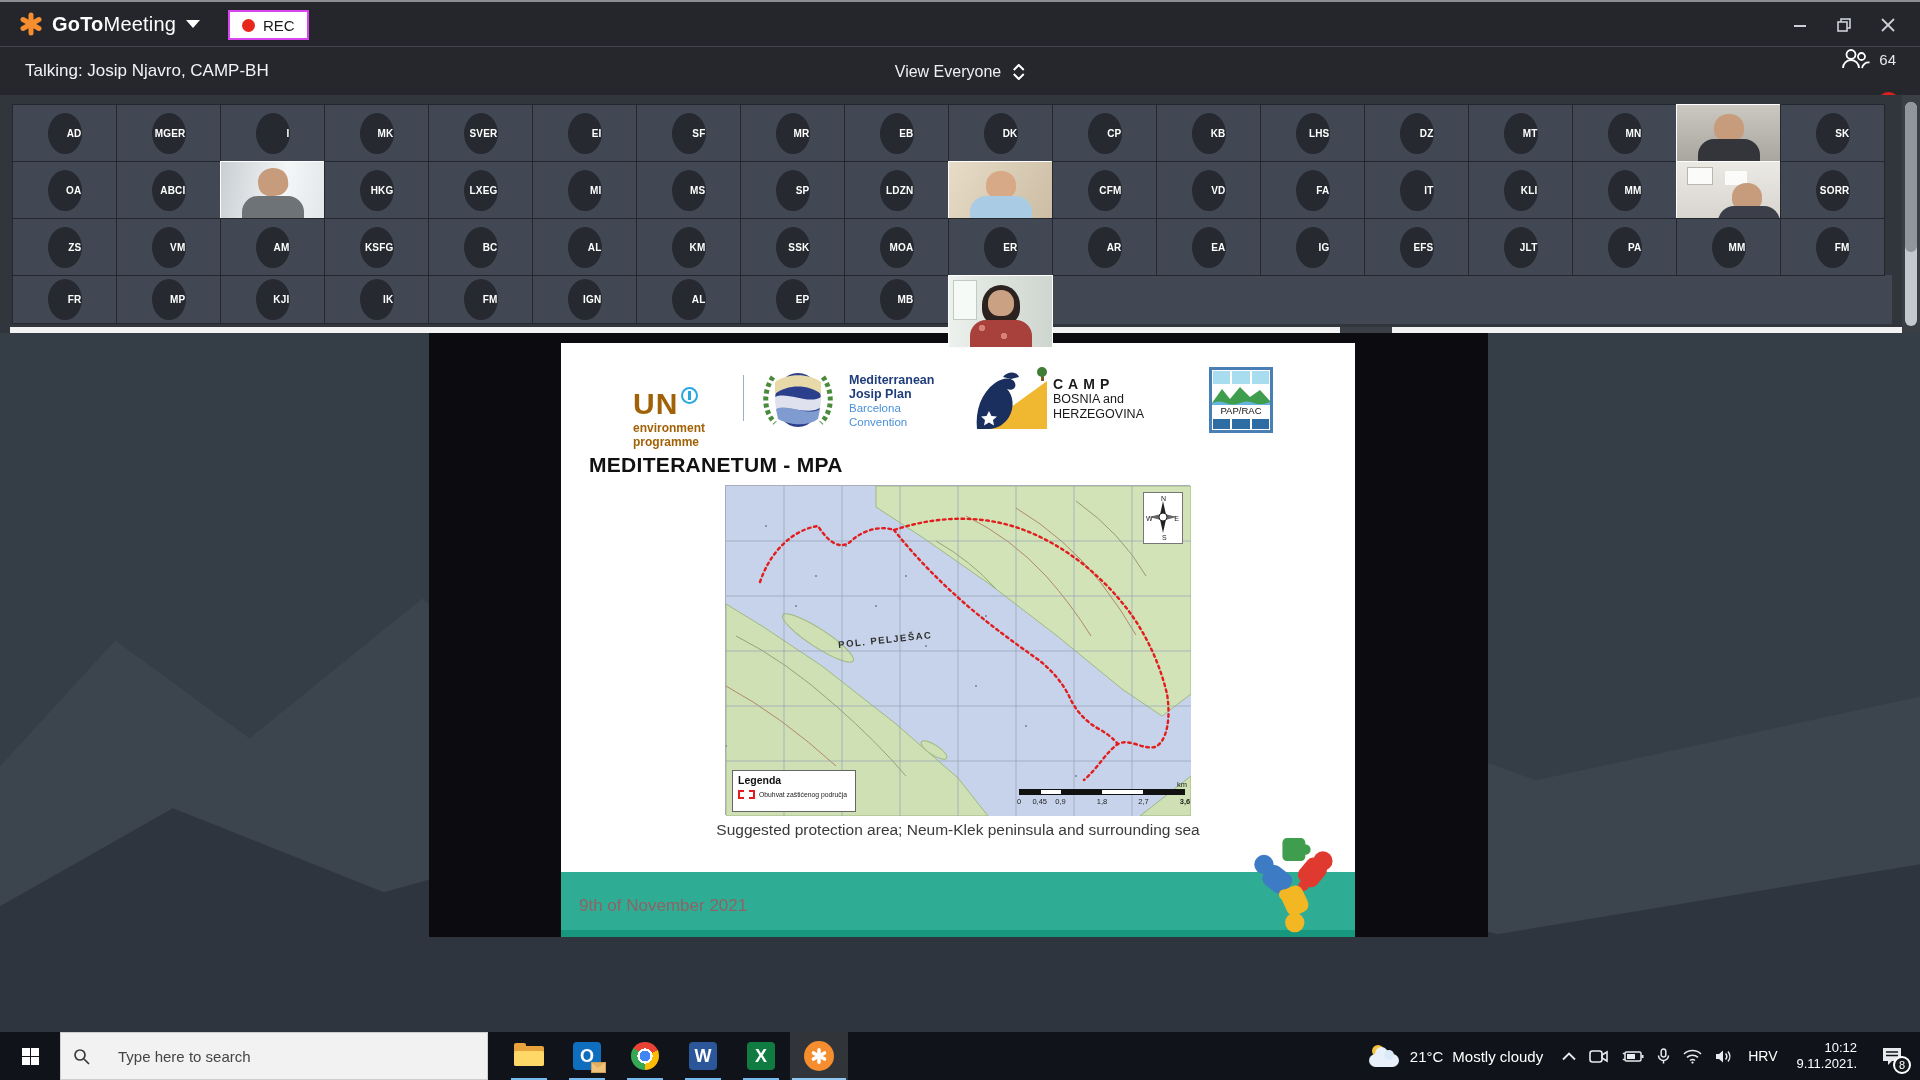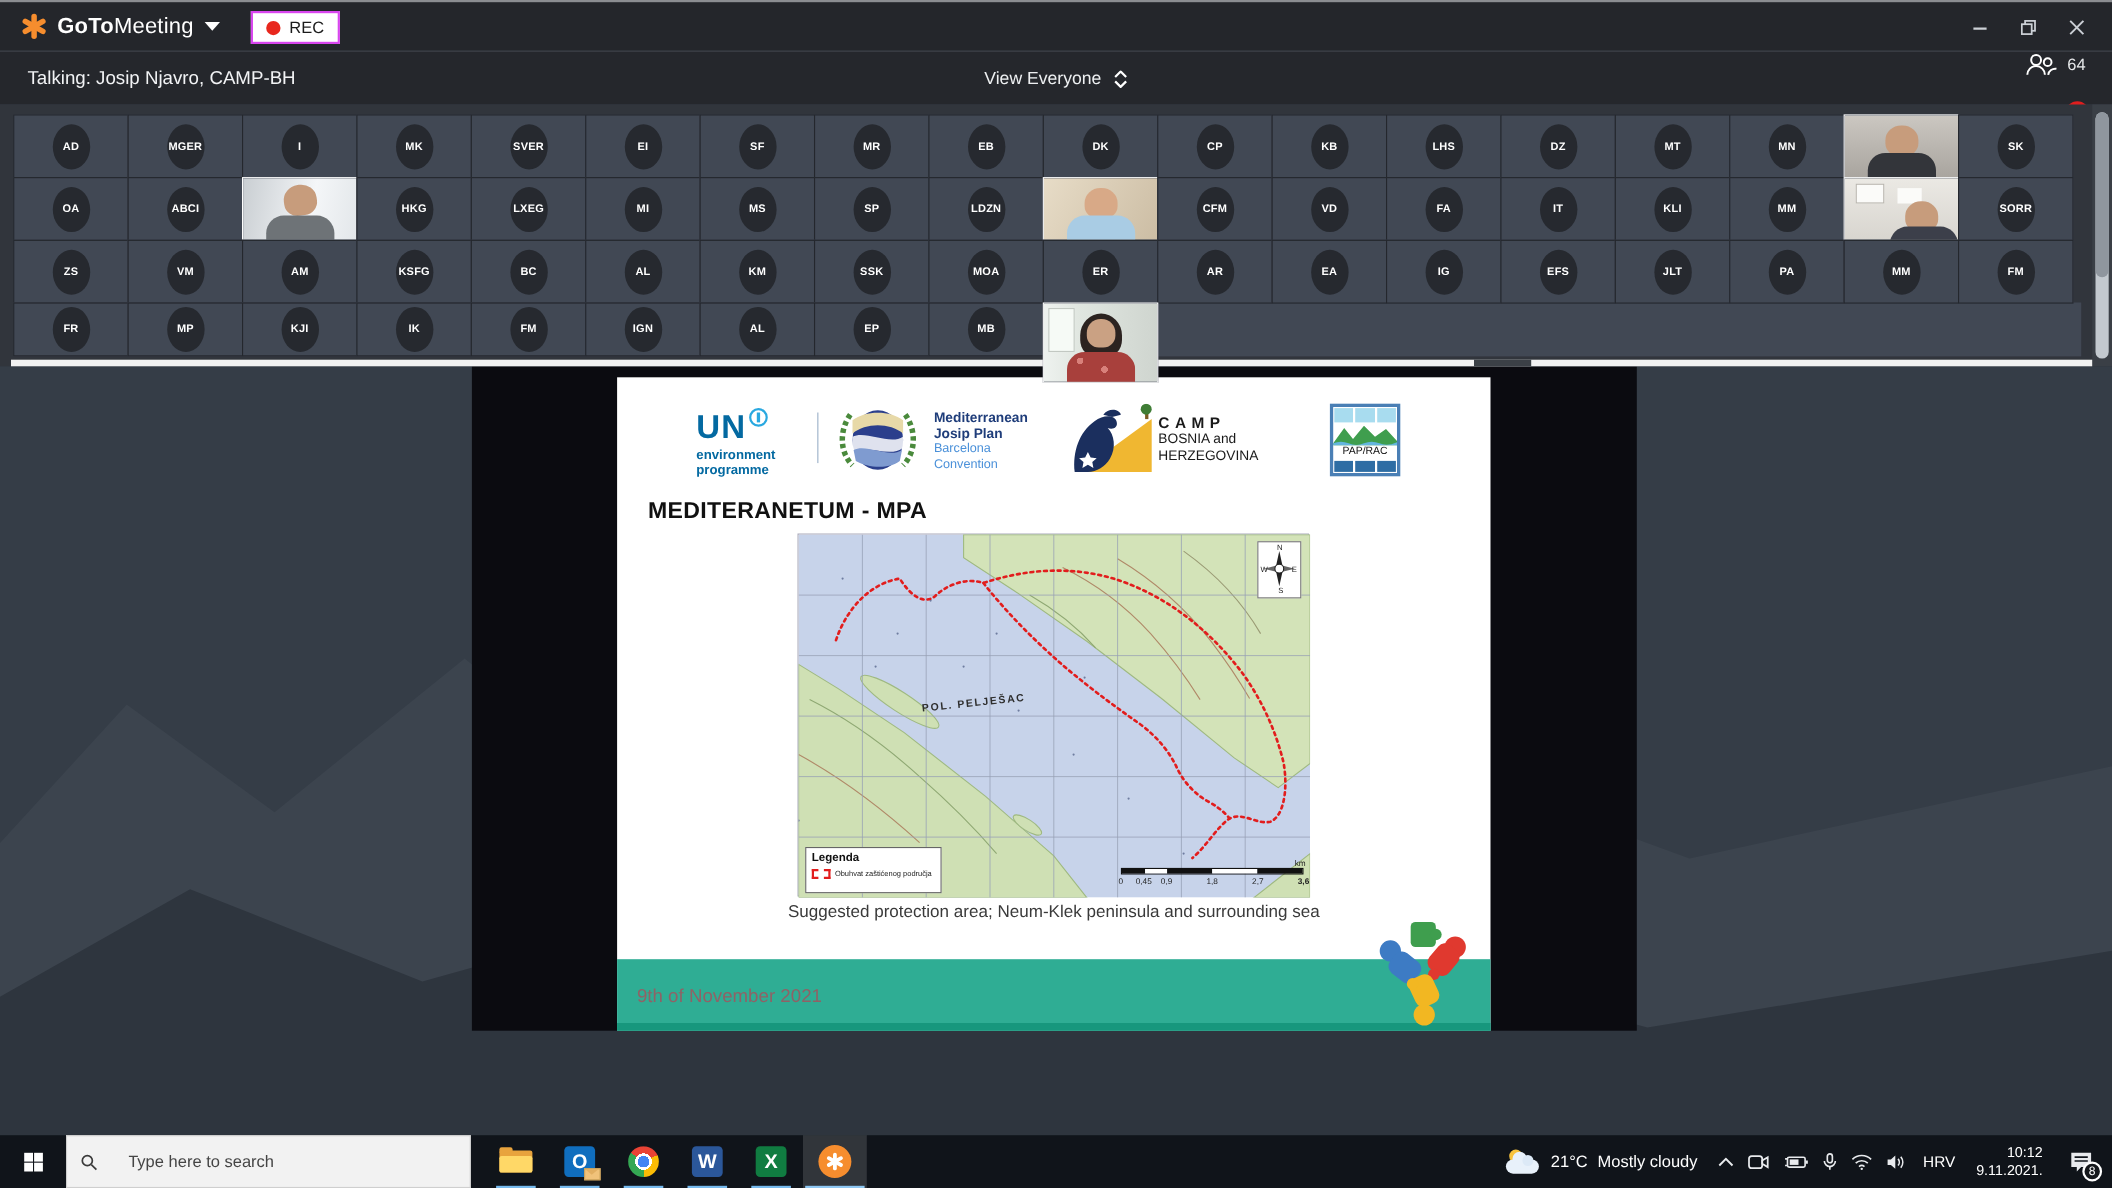--- a/index.html
+++ b/index.html
@@ -47,21 +47,21 @@
               background:#31353c; z-index:3; }
   #participant-grid { position:absolute; left:12px; top:9px; }
   .p-row { display:flex; }
   .p-row + .p-row { margin-top:-1px; }
   .tile { width:105px; height:58px; background:#414854; border:1px solid #24272d;
           margin-left:-1px; position:relative; display:flex; align-items:center;
           justify-content:center; flex:0 0 auto; }
   .p-row .tile:first-child { margin-left:0; }
   .p-row.last .tile { height:49px; }
   .avatar { width:34px; height:41px; border-radius:50%; background:#26292f;
-            display:flex; align-items:center; justify-content:center; }
+            display:flex; align-items:center; justify-content:flex-end; }
   .initials { color:#fff; font-size:10px; font-weight:bold; letter-spacing:.2px; }
   .row-filler { width:840px; height:49px; background:#414854; margin-left:-1px; }
   .tile.video { border:1px solid #fdfdfd; overflow:hidden; }
   .tile.video.tall { height:73px; z-index:6; }
   .scene { position:absolute; inset:0; }
   .head,.torso,.hair,.vwin { position:absolute; }
   .head { left:50%; top:16%; width:30px; height:28px; margin-left:-15px;
           border-radius:48% 48% 42% 42%; background:#c79c7c; }
   .torso { left:50%; top:60%; width:62px; height:34px; margin-left:-31px;
            border-radius:16px 16px 0 0; background:#33353a; }
@@ -101,21 +101,21 @@
   .mt1 { position:absolute; inset:0; background:#3c444e;
          clip-path:polygon(0% 62%,6% 44%,13% 58%,22% 38%,30% 56%,40% 44%,52% 60%,66% 50%,80% 64%,100% 52%,100% 100%,0% 100%); }
   .mt2 { position:absolute; inset:0; background:#2e353e;
          clip-path:polygon(0% 82%,9% 68%,20% 80%,33% 70%,47% 84%,62% 74%,78% 86%,100% 76%,100% 100%,0% 100%); }
   #stage { position:absolute; left:429px; top:333px; width:1059px; height:604px;
            background:#0b0b10; z-index:2; }
   #slide { position:absolute; left:132px; top:10px; width:794px; height:594px; background:#fff; }
 
   
   #logo-row { position:absolute; left:0; top:24px; width:794px; height:66px; }
-  .un-block { position:absolute; left:72px; top:4px; color:#0369a1; }
+  .un-block { position:absolute; left:72px; top:20px; color:#a16207; }
   .un-top { font-size:30px; font-weight:bold; letter-spacing:1px; display:inline-block; }
   .un-emblem { display:inline-block; width:17px; height:17px; border:2px solid #29a8e0;
                border-radius:50%; vertical-align:10px; margin-left:3px; position:relative; }
   .un-emblem::after { content:""; position:absolute; left:5px; top:2px; width:3px; height:9px; background:#29a8e0; }
   .un-small { font-size:12px; font-weight:bold; line-height:14px; }
   .logo-sep { position:absolute; left:182px; top:8px; width:1px; height:46px; background:#9ab0c8; }
   .laurel { position:absolute; left:194px; top:0px; }
   .map-text { position:absolute; left:288px; top:6px; line-height:14px; }
   .map-b { color:#1f3d7a; font-weight:bold; font-size:12.5px; }
   .map-l { color:#4a90d9; font-size:11.5px; }
@@ -166,21 +166,21 @@
   #footer-date { position:absolute; left:18px; top:24px; font-size:17px; color:#8f6266; }
   #puzzle-logo { position:absolute; right:18px; top:488px; }
 
   
   #taskbar { position:absolute; left:0; top:1032px; width:1920px; height:48px;
              background:#10141a; z-index:10; display:flex; align-items:stretch; }
   #start-btn { width:60px; background:none; border:none; display:flex; align-items:center;
                justify-content:center; }
   .win-glyph { display:grid; grid-template-columns:8px 8px; grid-template-rows:8px 8px; gap:1px; }
   .win-glyph i { background:#fff; }
-  #search-box { width:368px; background:#f2f2f2; display:flex; align-items:center; gap:28px;
+  #search-box { width:428px; background:#f2f2f2; display:flex; align-items:center; gap:28px;
                 padding-left:12px; border:1px solid #cfcfcf; }
   #search-box input { border:none; outline:none; background:transparent; font-size:15px;
                       color:#1f1f1f; width:340px; font-family:"Liberation Sans",sans-serif; }
   #search-box input::placeholder { color:#454545; opacity:1; }
   #task-apps { display:flex; margin-left:12px; }
   .tb-app { position:relative; width:58px; background:none; border:none; display:flex;
             align-items:center; justify-content:center; }
   .tb-app.active { background:rgba(255,255,255,.14); }
   .run-ind { position:absolute; left:11px; bottom:0; width:36px; height:2px; background:#76b9ed; }
   .tb-app.active .run-ind { left:2px; width:54px; background:#8ec7f2; }

